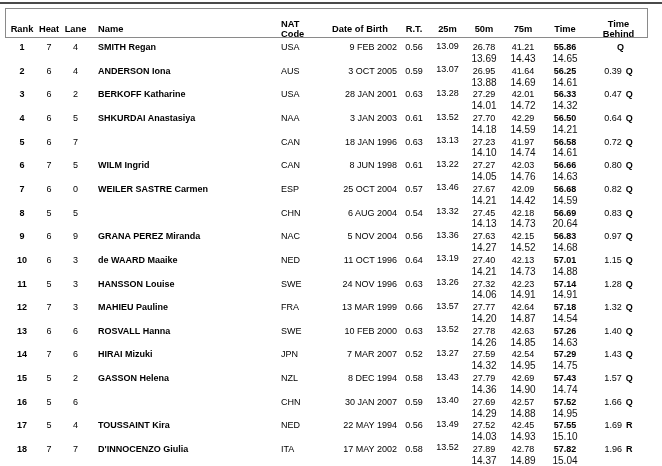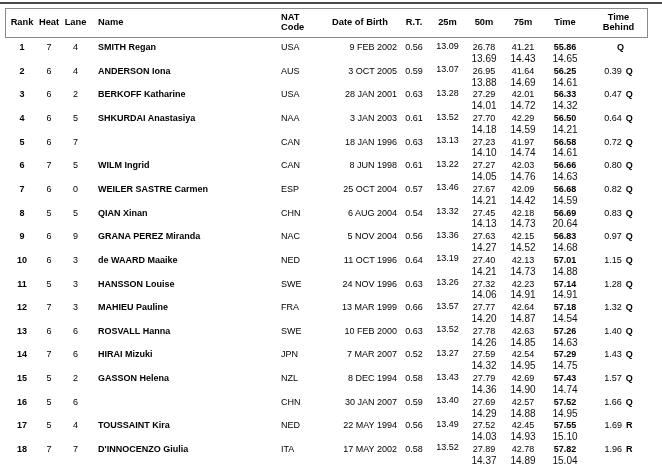--- a/index.html
+++ b/index.html
@@ -16,21 +16,21 @@
     grid-template-columns:28px 26px 27px 184px 49px 76px 32px 35px 38px 40px 44px 63px;
     padding-left:8px;
   }
 
   
   .header-wrap { position:relative; height:30px; margin-top:4px; }
   .header-border {
     position:absolute; left:5px; top:0; width:641px; height:28px;
     border:1px solid #8a8a8a; background:#fff;
   }
-  .header-grid { position:absolute; left:0; top:0; width:654px; height:30px; align-items:center; }
+  .header-grid { position:absolute; left:0; top:7px; width:654px; height:30px; align-items:center; }
   .hc { font-weight:bold; font-size:9.3px; line-height:9.8px; text-align:center; }
   .hc.left { text-align:left; padding-left:9px; }
   .hc.nat { padding-left:8px; }
 
   
   .rows { margin-top:3px; }
   .entry { grid-template-rows:12.2px 11.45px; height:23.65px; }
   .c {
     font-size:9px; line-height:10px; grid-row:1;
     display:flex; align-items:center; justify-content:center;
@@ -228,21 +228,20 @@
     </div>
     <div class="c sp s50">14.21</div>
     <div class="c sp s75">14.42</div>
     <div class="c sp sfin">14.59</div>
   </div>
 
   <div class="grid entry">
     <div class="c rank">8</div>
     <div class="c heat">5</div>
     <div class="c lane">5</div>
-    <div class="c name">QIAN Xinan</div>
     <div class="c nat">CHN</div>
     <div class="c dob">6 AUG 2004</div>
     <div class="c rt">0.54</div>
     <div class="c t25">13.32</div>
     <div class="c t50">27.45</div>
     <div class="c t75">42.18</div>
     <div class="c time">56.69</div>
     <div class="c behind">
       <span class="bv">0.83</span>
       <span class="bq">Q</span>

